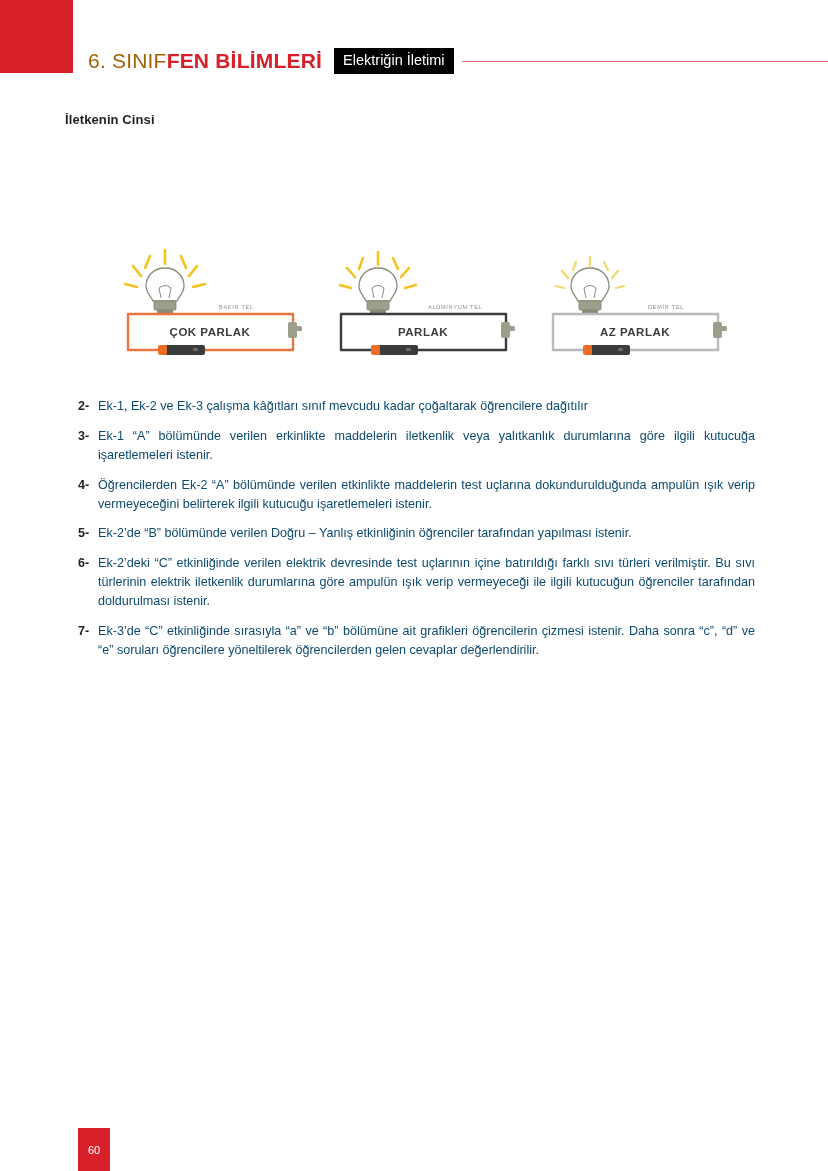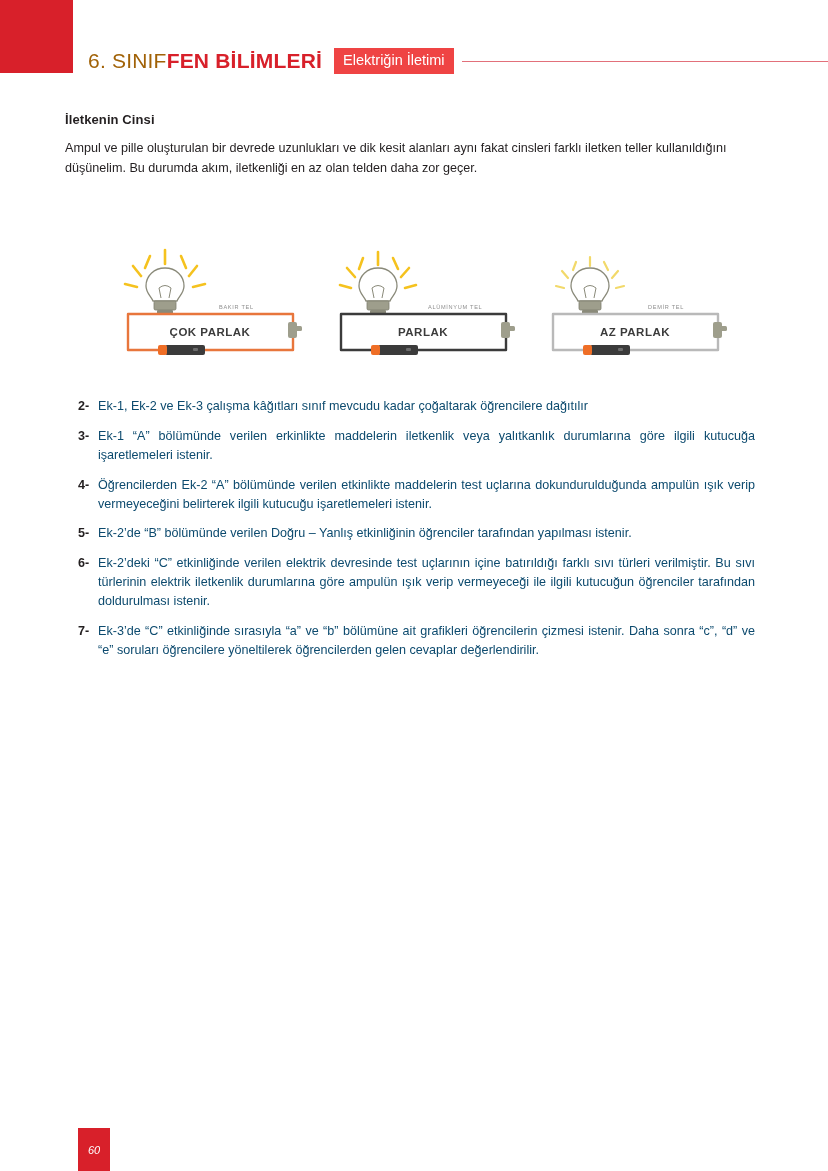--- a/index.html
+++ b/index.html
@@ -43,21 +43,21 @@
   }
   .h-subject {
     font-size: 21px;
     font-weight: bold;
     color: #d8202a;
     letter-spacing: .2px;
     white-space: nowrap;
   }
   .h-badge {
     margin-left: 12px;
-    background: #ef4444;
+    background: #000000;
     color: #ffffff;
     font-size: 14.5px;
     line-height: 1;
     padding: 5px 9px 6px 9px;
     white-space: nowrap;
   }
   .h-rule {
     flex: 1 1 auto;
     height: 1px;
     background: #e2707a;
@@ -139,38 +139,36 @@
     left: 78px;
     top: 1128px;
     width: 32px;
     height: 43px;
     background: #d8202a;
     color: #ffffff;
     font-size: 11px;
     display: flex;
     align-items: center;
     justify-content: center;
-    font-style: italic;
   }
 </style>
 </head>
 <body>
 
 <div class="corner-block"></div>
 
 <div class="header">
   <span class="h-grade">6. SINIF</span>
   <span class="h-subject">FEN BİLİMLERİ</span>
   <span class="h-badge">Elektriğin İletimi</span>
   <span class="h-rule"></span>
 </div>
 
 <div class="content">
   <h2 class="sec-title">İletkenin Cinsi</h2>
-  <p class="para">Ampul ve pille oluşturulan bir devrede uzunlukları ve dik kesit alanları aynı fakat cinsleri farklı iletken teller kullanıldığını düşünelim. Bu durumda akım, iletkenliği en az olan telden daha zor geçer.</p>
 </div>
 
 <div class="circuits">
 
   <div class="circuit c1">
     <svg width="215" height="115" viewBox="0 0 215 115">
 
       <g stroke="#f5c21e" stroke-width="2.6" stroke-linecap="round">
         <line x1="47" y1="10" x2="42" y2="22"></line>
         <line x1="30" y1="20" x2="38" y2="30"></line>

